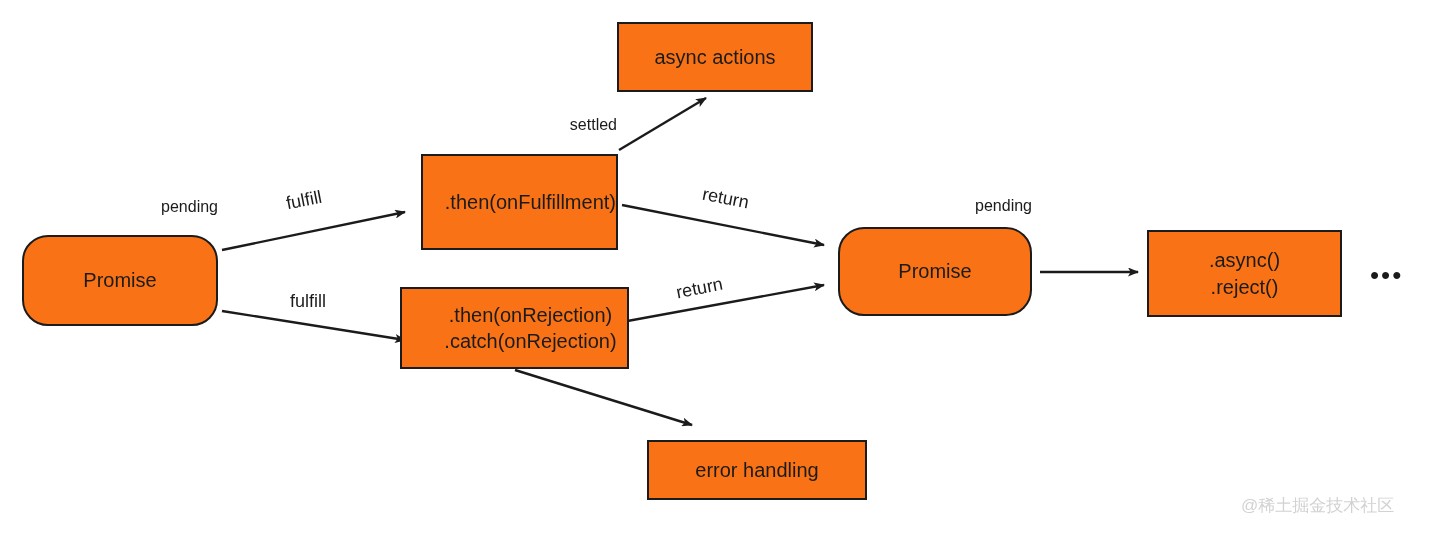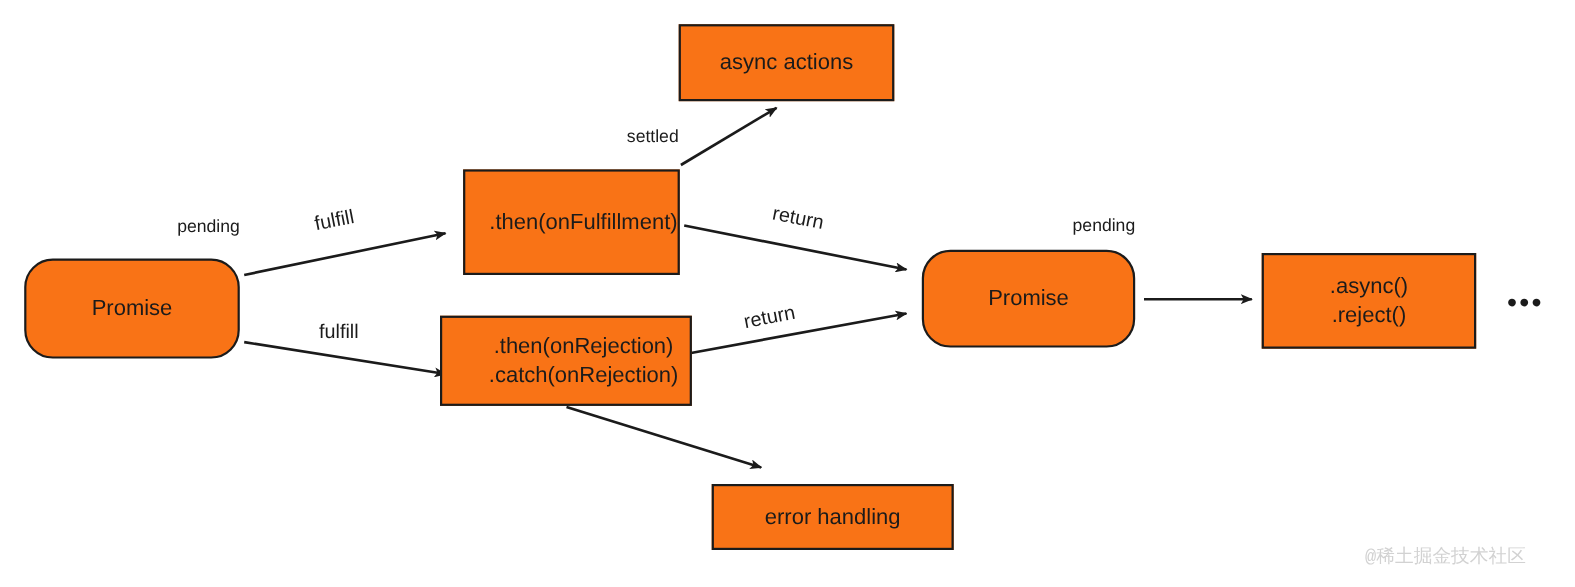--- a/index.html
+++ b/index.html
@@ -67,21 +67,21 @@
     font-size: 26px;
     letter-spacing: 2px;
     line-height: 1;
     white-space: nowrap;
   }
   .watermark {
     position: absolute;
     color: #d2d2d2;
     font-size: 17px;
     white-space: nowrap;
-    font-family: Liberation Mono, monospace;
+    font-family: Liberation Sans, sans-serif;
   }
 </style>
 </head>
 <body>
 
 <div id="canvas">
 
   <svg class="layer" viewBox="0 0 1432 534">
     <defs>
       <marker id="arrow" markerWidth="11" markerHeight="9" refX="10" refY="4.5" orient="auto" markerUnits="userSpaceOnUse">

